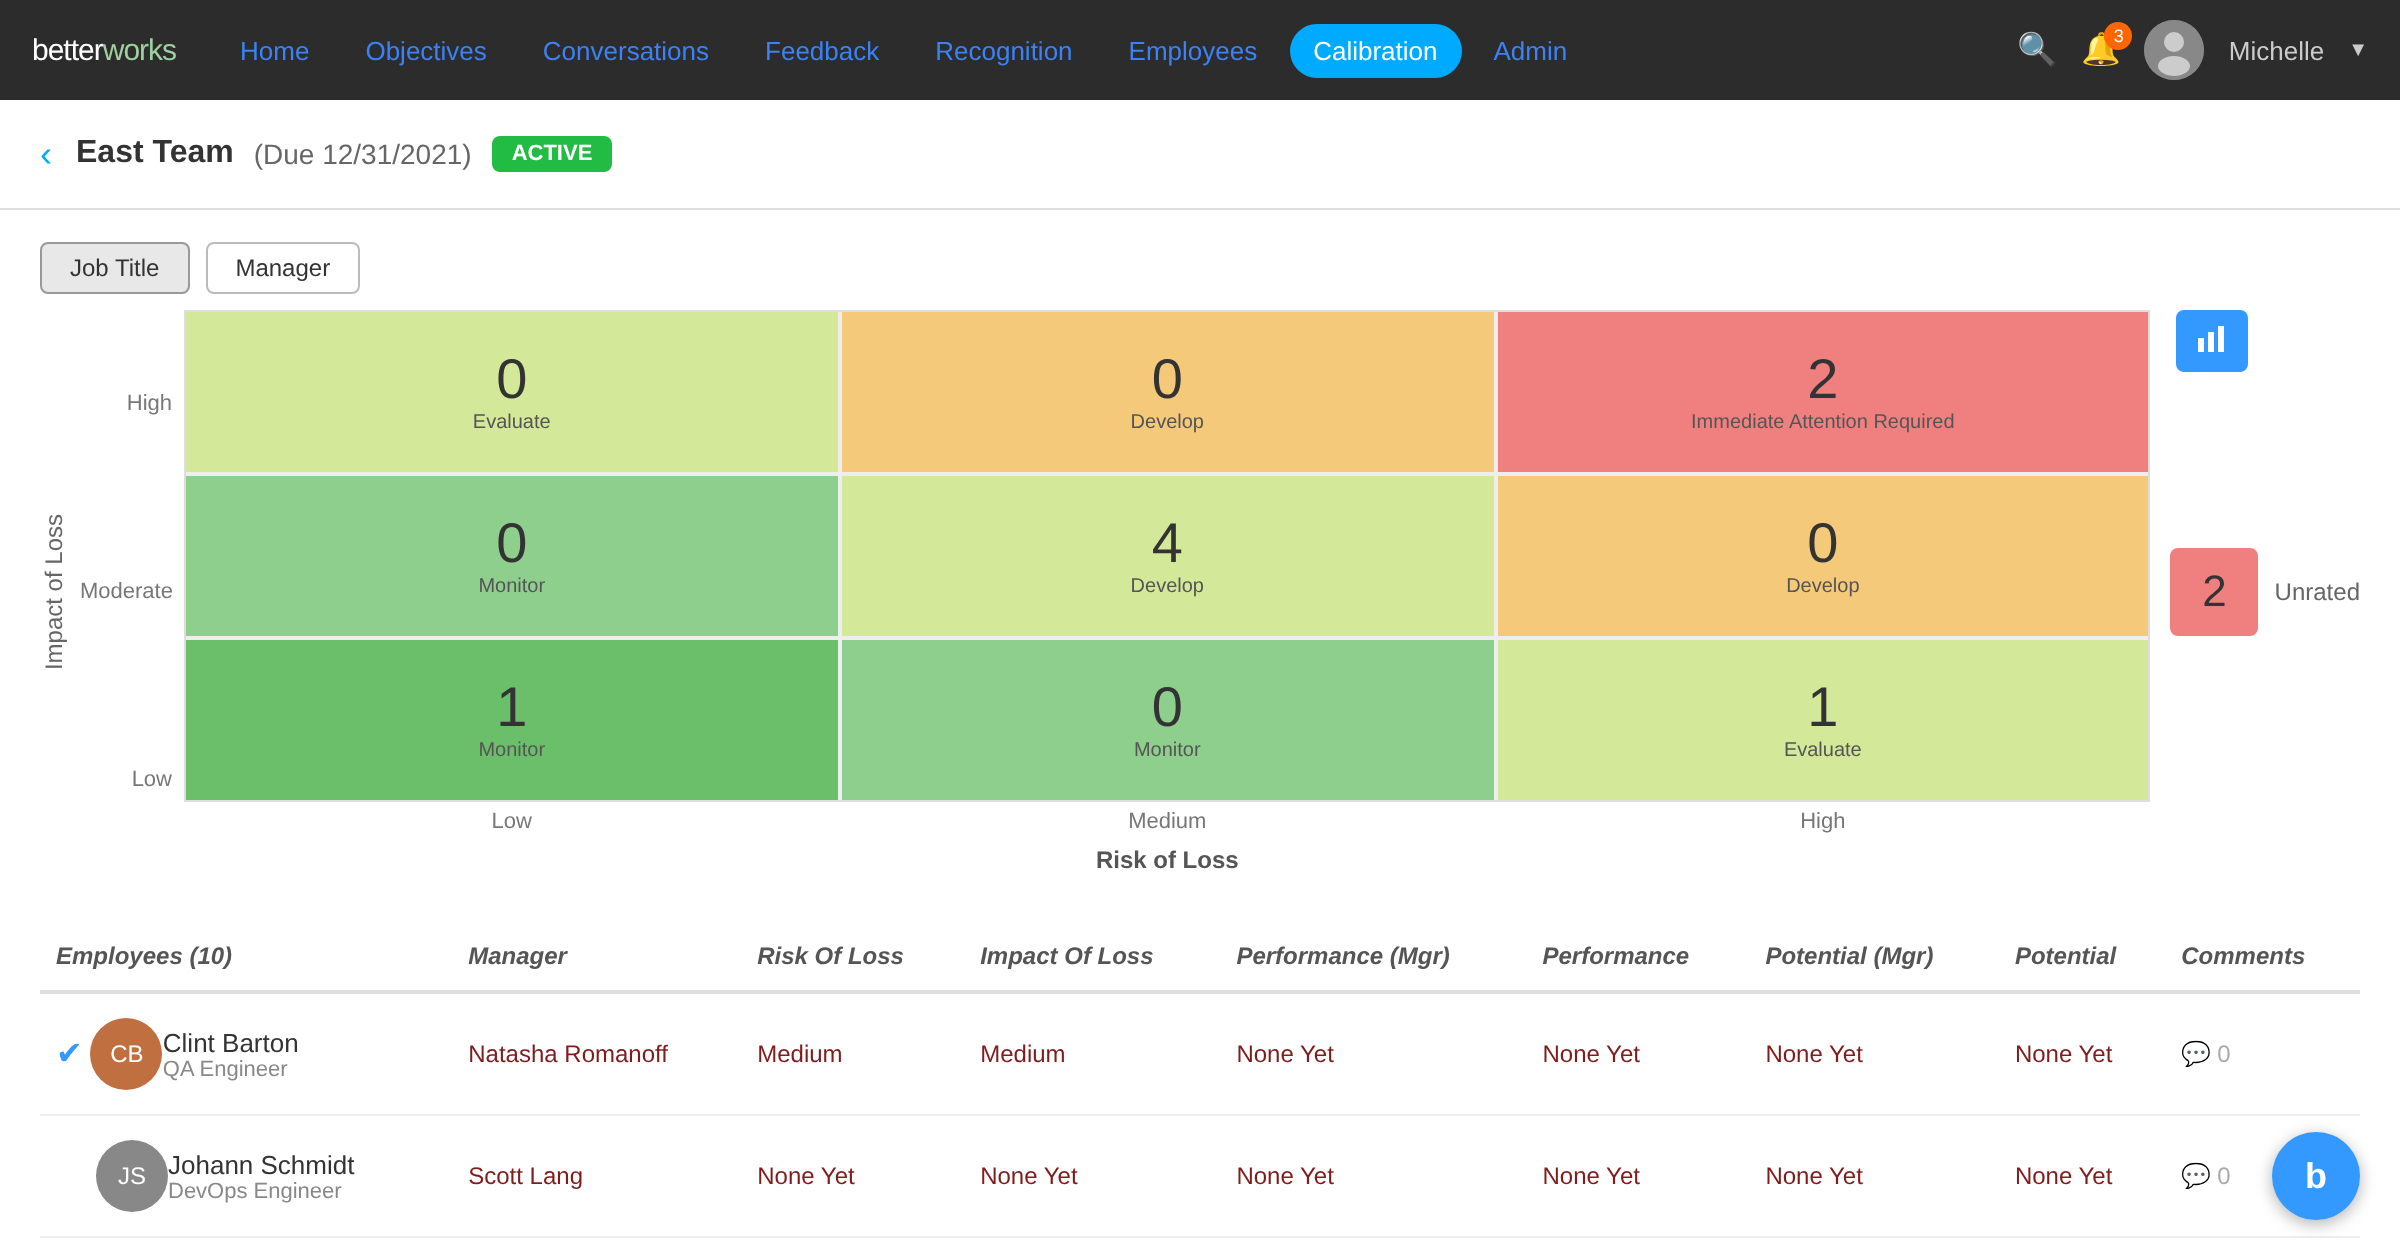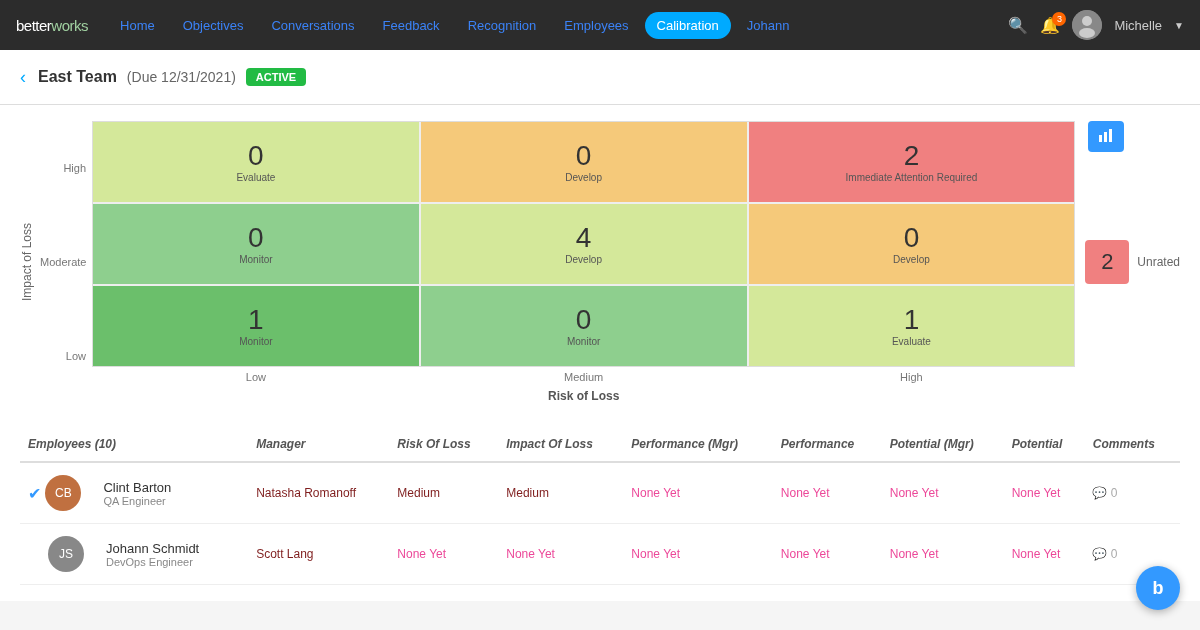--- a/index.html
+++ b/index.html
@@ -68,49 +68,49 @@
     .unrated-label { font-size: 12px; color: #666; }
 
     .chart-icon-btn { position: absolute; top: 0; right: 0; background: #3399ff; color: #fff; border: none; border-radius: 4px; padding: 6px 10px; cursor: pointer; font-size: 14px; }
 
     
     .table-section { margin-top: 4px; }
     table { width: 100%; border-collapse: collapse; }
     thead tr { border-bottom: 2px solid #ddd; font-style: italic; }
     th { font-size: 12px; font-weight: 600; color: #555; padding: 10px 8px; text-align: left; }
     td { font-size: 12px; color: #444; padding: 12px 8px; vertical-align: middle; border-bottom: 1px solid #eee; }
-    .employee-cell { display: flex; align-items: center; gap: 22px; justify-content: space-between; }
+    .employee-cell { display: flex; align-items: center; gap: 0; justify-content: space-between; }
     .emp-avatar { width: 36px; height: 36px; border-radius: 50%; background: #bbb; flex-shrink: 0; overflow: hidden; display: flex; align-items: center; justify-content: center; font-size: 12px; color: #fff; }
     .emp-name { font-size: 13px; font-weight: 500; color: #333; }
     .emp-title { font-size: 11px; color: #888; }
     .link-blue { color: #7f1d1d; cursor: pointer; }
     .check-icon { color: #3399ff; font-size: 16px; margin-right: 4px; }
     .comment-icon { color: #aaa; font-size: 12px; margin-right: 3px; }
-    .none-yet { color: #ec4899; }
+    .none-yet { color: #7f1d1d; }
     .row-check { display: flex; align-items: center; }
     .avatar-brown { background: #c07040; }
     .avatar-gray { background: #888; }
 
     .bottom-btn { position: fixed; bottom: 20px; right: 20px; width: 44px; height: 44px; border-radius: 50%; background: #3399ff; color: #fff; display: flex; align-items: center; justify-content: center; font-size: 18px; font-weight: bold; cursor: pointer; box-shadow: 0 2px 8px rgba(0,0,0,0.3); }
   </style>
 </head>
 <body>
 
 <nav class="topnav">
   <div class="logo">
     better<span>works</span>
   </div>
   <div class="nav-item">Home</div>
   <div class="nav-item">Objectives</div>
   <div class="nav-item">Conversations</div>
   <div class="nav-item">Feedback</div>
   <div class="nav-item">Recognition</div>
   <div class="nav-item">Employees</div>
   <div class="nav-item active">Calibration</div>
-  <div class="nav-item">Johann</div>
+  <div class="nav-item">Admin</div>
   <div class="nav-spacer"></div>
   <div class="nav-icons">
     <div class="nav-icon">🔍</div>
     <div class="nav-icon">
       🔔
       <span class="badge">3</span>
     </div>
     <div class="user-avatar">
       <svg width="30" height="30" viewBox="0 0 30 30">
           <circle cx="15" cy="15" r="15" fill="#888"></circle>
@@ -126,20 +126,24 @@
 <div class="subheader">
   <div class="back-btn">‹</div>
   <span class="session-title">East Team</span>
   <span class="session-due">(Due 12/31/2021)</span>
   <span class="active-badge">ACTIVE</span>
   <div class="subheader-spacer"></div>
 </div>
 
 <div class="main">
 
+  <div class="filter-row">
+    <button class="filter-btn active">Job Title</button>
+    <button class="filter-btn">Manager</button>
+  </div>
 
   <div class="grid-container">
     <div class="y-axis-label">Impact of Loss</div>
     <div class="y-axis-ticks">
       <div class="y-tick">High</div>
       <div class="y-tick">Moderate</div>
       <div class="y-tick">Low</div>
     </div>
     <div style="flex:1;">
       <div class="nine-box">

